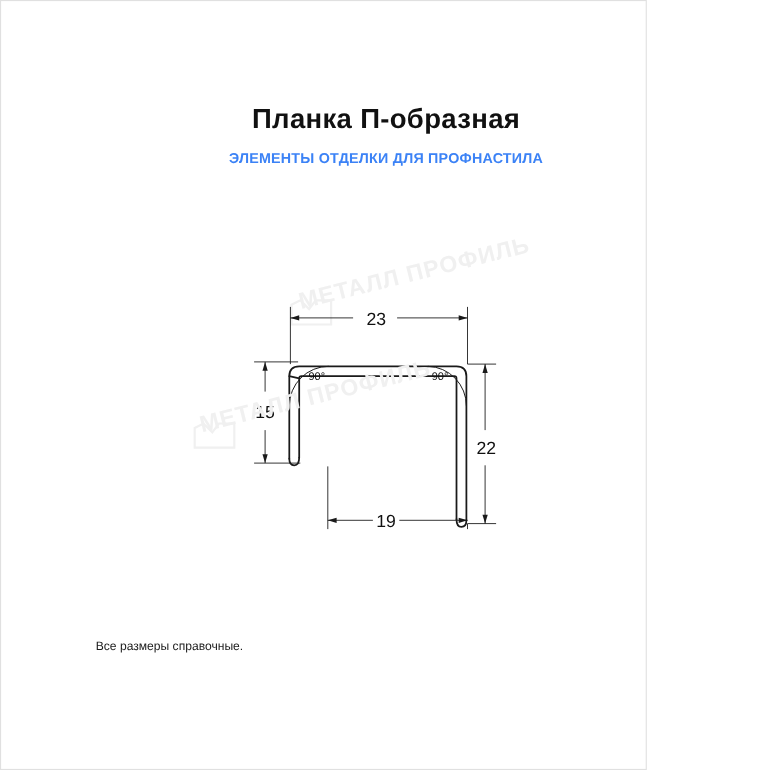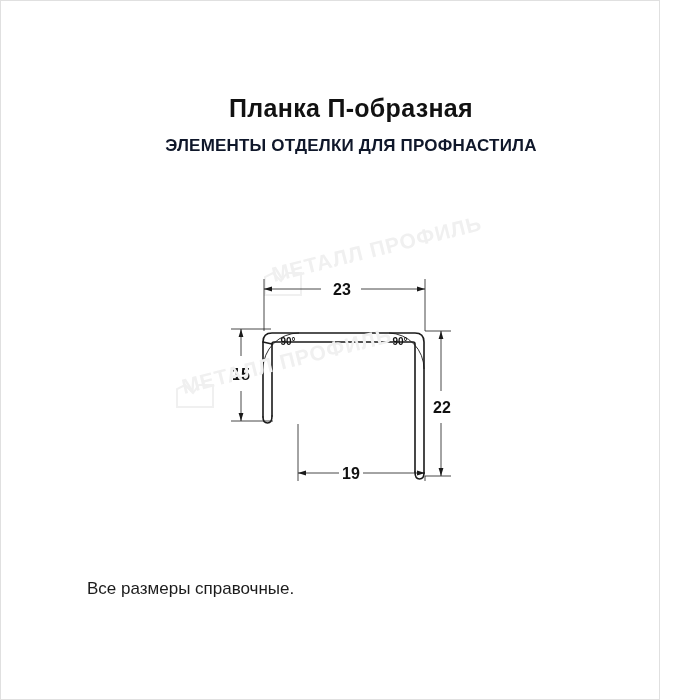--- a/index.html
+++ b/index.html
@@ -9,59 +9,58 @@
   body {
     width: 700px;
     height: 700px;
     background: #ffffff;
     font-family: "Liberation Sans", sans-serif;
     color: #1a1a1a;
     overflow: hidden;
   }
   .page {
     position: relative;
-    width: 660px;
+    width: 588px;
     height: 700px;
     box-sizing: border-box;
     border: 1px solid #e0e0e0;
   }
   .title-block {
     position: absolute;
     top: 92px;
     left: 0;
     width: 700px;
     text-align: center;
   }
   .title-line {
     font-size: 25px;
     font-weight: bold;
     letter-spacing: 0.3px;
     line-height: 31px;
     color: #111111;
   }
   .subtitle {
     margin-top: 12px;
-    font-size: 17px;
+    font-size: 13px;
     font-weight: bold;
-    color: #0f172a;
+    color: #3b82f6;
     letter-spacing: 0.2px;
   }
   .drawing {
     position: absolute;
     top: 210px;
     left: 0;
     width: 700px;
     height: 330px;
-    font-weight: bold;
   }
   .notes {
     position: absolute;
     left: 86px;
     top: 578px;
-    font-size: 17px;
+    font-size: 11px;
     line-height: 19px;
     color: #1c1c1c;
   }
   .wm {
     position: absolute;
     pointer-events: none;
     color: #f0f0f0;
     font-weight: bold;
     white-space: nowrap;
     letter-spacing: 1px;

